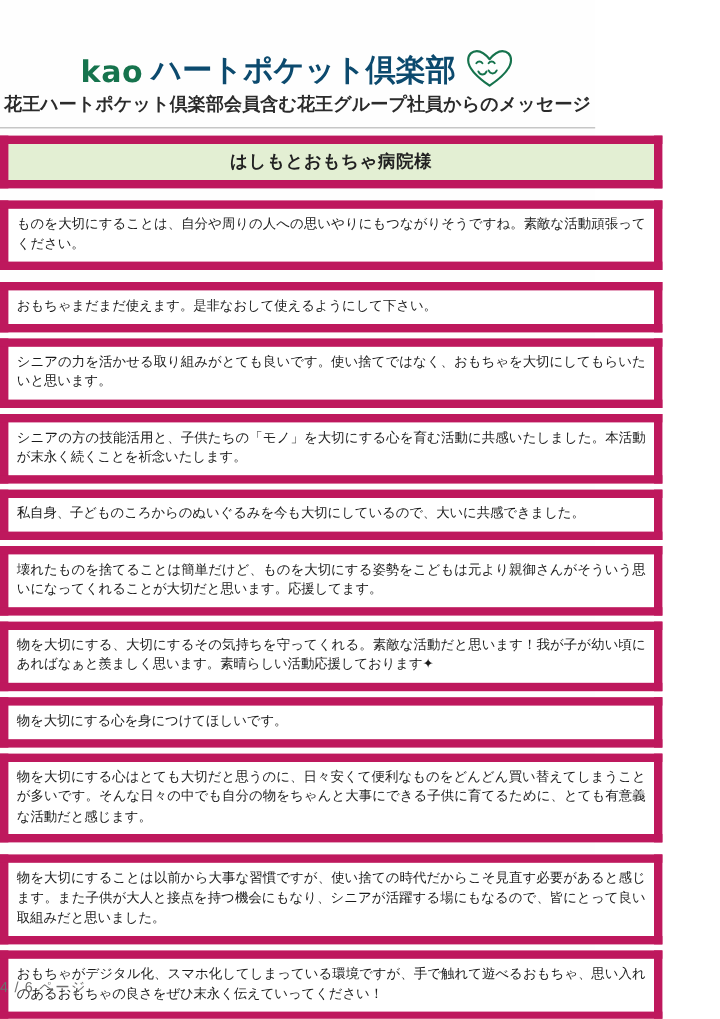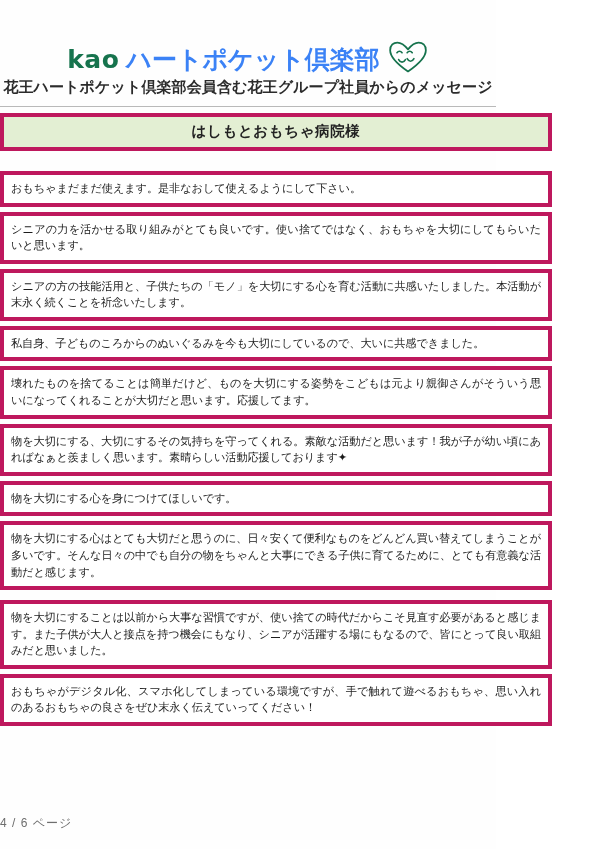--- a/index.html
+++ b/index.html
@@ -39,21 +39,21 @@
     font-weight: bold;
     letter-spacing: 0.5px;
     color: #16734d;
     font-family: "DejaVu Sans", sans-serif;
     line-height: 1;
     text-transform: lowercase;
   }
   .logo-title {
     font-size: 25px;
     font-weight: bold;
-    color: #3b82f6;
+    color: #0c4a6e;
     letter-spacing: 0px;
     line-height: 1;
   }
   .logo-mark {
     width: 42px;
     height: 34px;
     display: inline-block;
     position: relative;
     top: -2px;
   }
@@ -74,21 +74,21 @@
   }
 
   
   .msg-table {
     width: 552px;
     margin: 6px auto 0 auto;
     border-collapse: collapse;
     table-layout: fixed;
   }
   .msg-table td, .msg-table th {
-    border: 4px solid #be185d;
+    border: 7px solid #be185d;
     padding: 5px 7px 6px 7px;
     vertical-align: top;
   }
   .title-band {
     background: #e3efd3;
     text-align: center;
     font-size: 14.5px;
     font-weight: bold;
     color: #222;
     padding: 5px 6px 6px 6px;
@@ -147,20 +147,23 @@
     <tbody>
       <tr>
         <td class="title-band">はしもとおもちゃ病院様</td>
       </tr>
     <tr class="spacer-row">
           <td></td>
         </tr>
         <tr class="spacer-row">
           <td></td>
         </tr>
+        <tr>
+          <td class="msg-cell">ものを大切にすることは、自分や周りの人への思いやりにもつながりそうですね。素敵な活動頑張ってください。</td>
+        </tr>
         <tr class="spacer-row">
           <td></td>
         </tr>
         <tr class="spacer-row">
           <td></td>
         </tr>
         <tr>
           <td class="msg-cell">おもちゃまだまだ使えます。是非なおして使えるようにして下さい。</td>
         </tr>
         <tr class="spacer-row">

